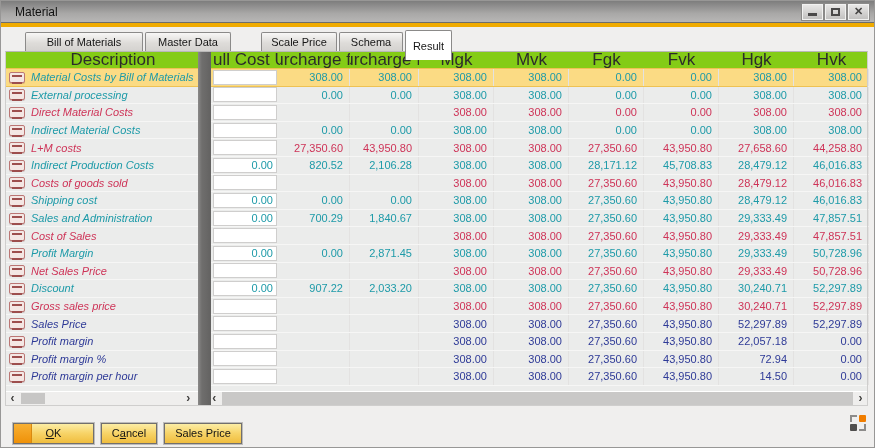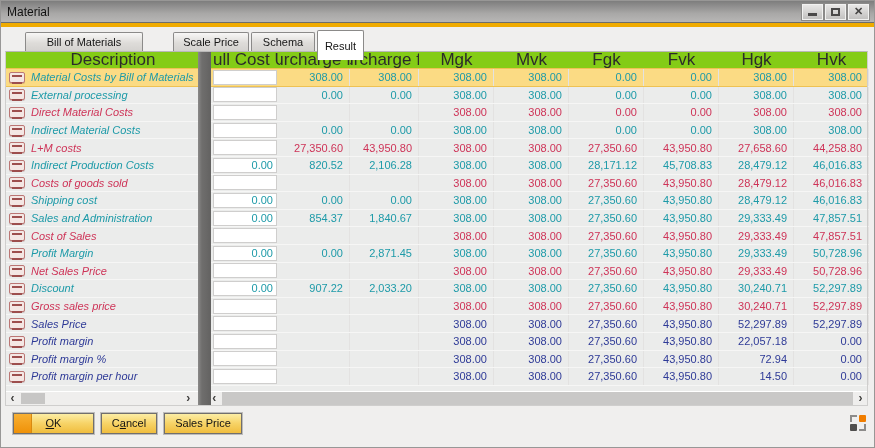--- a/index.html
+++ b/index.html
@@ -3,21 +3,21 @@
 <meta charset="utf-8">
 <style>
   * { box-sizing: border-box; }
   html,body { margin:0; padding:0; background:#fff; }
   body { width:875px; height:448px; font-family:"Liberation Sans",sans-serif; }
 
   .window { width:875px; height:448px; border:1px solid #989796; background:#f0efee; overflow:hidden; }
 
   
   .titlebar { height:22px; background:linear-gradient(#7d7d7d,#a9a8a7 60%,#b7b6b5); display:flex; align-items:center; border-bottom:1px solid #6d6d6c; }
-  .title { color:#111; font-size:12px; padding-left:6px; flex:1; }
+  .title { color:#111; font-size:12px; padding-left:14px; flex:1; }
   .winctl { display:flex; gap:2px; margin-right:5px; }
   .wbtn { width:21px; height:16px; background:linear-gradient(#e8e7e6,#c2c1c0); border:1px solid #f2f2f1; outline:1px solid #8b8a89; display:flex; align-items:center; justify-content:center; color:#3c3b3a; font-size:10px; }
   .glyph-min { width:9px; height:3px; border-bottom:3px solid #4a4949; margin-top:6px; }
   .glyph-max { width:9px; height:8px; border:2px solid #4a4949; }
   .glyph-close { font-weight:bold; font-size:11px; color:#454443; }
 
   .accentline { height:4px; background:#f0ab00; }
 
   .content { padding:0 4px; }
 
@@ -63,21 +63,21 @@
   .sb-left { width:192px; }
   .sb-right { width:671px; margin-left:13px; }
   .sb-arrow { width:13px; height:13px; display:flex; align-items:center; justify-content:center; font-size:12px; font-weight:bold; color:#3f3e3d; line-height:10px; }
   .sb-track { flex:1; height:13px; background:#efeeed; position:relative; }
   .thumb-small { position:absolute; left:2px; top:1px; width:24px; height:11px; background:#c7c6c5; }
   .thumb-full { position:absolute; left:1px; right:1px; top:0px; height:13px; background:#c9c8c7; }
 
   .splitter { position:absolute; top:0; bottom:0; left:192px; width:13px; background:linear-gradient(90deg,#8a8988,#6f6e6d 30%,#636261); z-index:5; }
 
   
-  .buttonrow { position:relative; display:flex; gap:7px; padding:7px 0 0 8px; height:34px; }
+  .buttonrow { position:relative; display:flex; gap:7px; padding:17px 0 0 8px; height:34px; }
   .btn { height:21px; border:1px solid #716f6d; box-shadow:0 0 0 1px #bdbcbb; background:linear-gradient(#fceda5,#f7d468 48%,#f0bd3e); font-size:11px; color:#141414; display:flex; align-items:center; justify-content:center; position:relative; overflow:hidden; }
   .btn-0 { width:81px; } .btn-1 { width:56px; } .btn-2 { width:78px; }
   .btn.default::before { content:""; position:absolute; left:0; top:0; bottom:0; width:17px; background:linear-gradient(#f8b033,#ef9108); border-right:1px solid #d88a10; }
   .btn span { position:relative; z-index:1; }
   .btn u { text-decoration:underline; }
 
   .expand-icon { position:absolute; right:4px; top:9px; width:16px; height:16px; }
   .eq { position:absolute; width:7px; height:7px; }
   .eq-tl { left:0; top:0; border-left:2px solid #8c8b8a; border-top:2px solid #8c8b8a; }
   .eq-tr { right:0; top:0; background:#f07d00; border-radius:1px; }
@@ -103,20 +103,21 @@
         </div>
     </div>
   </div>
 
   <div class="accentline"></div>
 
   <div class="content">
 
     <div class="tabs" id="tabs">
         <div class="tab tab-0">Bill of Materials</div>
+        <div class="tab tab-1">Master Data</div>
         <div class="tab tab-2">Scale Price</div>
         <div class="tab tab-3">Schema</div>
         <div class="tab tab-4 active">Result</div>
       </div>
 
     <div class="grid">
       <div class="ghead" id="ghead">
           <div class="hcell c-icon"></div>
           <div class="hcell c-desc">Description</div>
           <div class="hcell c-split"></div>
@@ -295,21 +296,21 @@
             <div class="cell c-icon">
               <div class="iconwrap">
                 <span class="link-icon"></span>
               </div>
             </div>
             <div class="cell c-desc cell-desc">Sales and Administration</div>
             <div class="cell c-split"></div>
             <div class="cell c-uom">
               <div class="uombox">0.00</div>
             </div>
-            <div class="cell num c-s1">854.37</div>
+            <div class="cell num c-s1">700.29</div>
             <div class="cell num c-s2">1,840.67</div>
             <div class="cell num c-num">308.00</div>
             <div class="cell num c-num">308.00</div>
             <div class="cell num c-num">27,350.60</div>
             <div class="cell num c-num">43,950.80</div>
             <div class="cell num c-num">29,333.49</div>
             <div class="cell num c-num">47,857.51</div>
           </div>
           <div class="trow color-red">
             <div class="cell c-icon">

